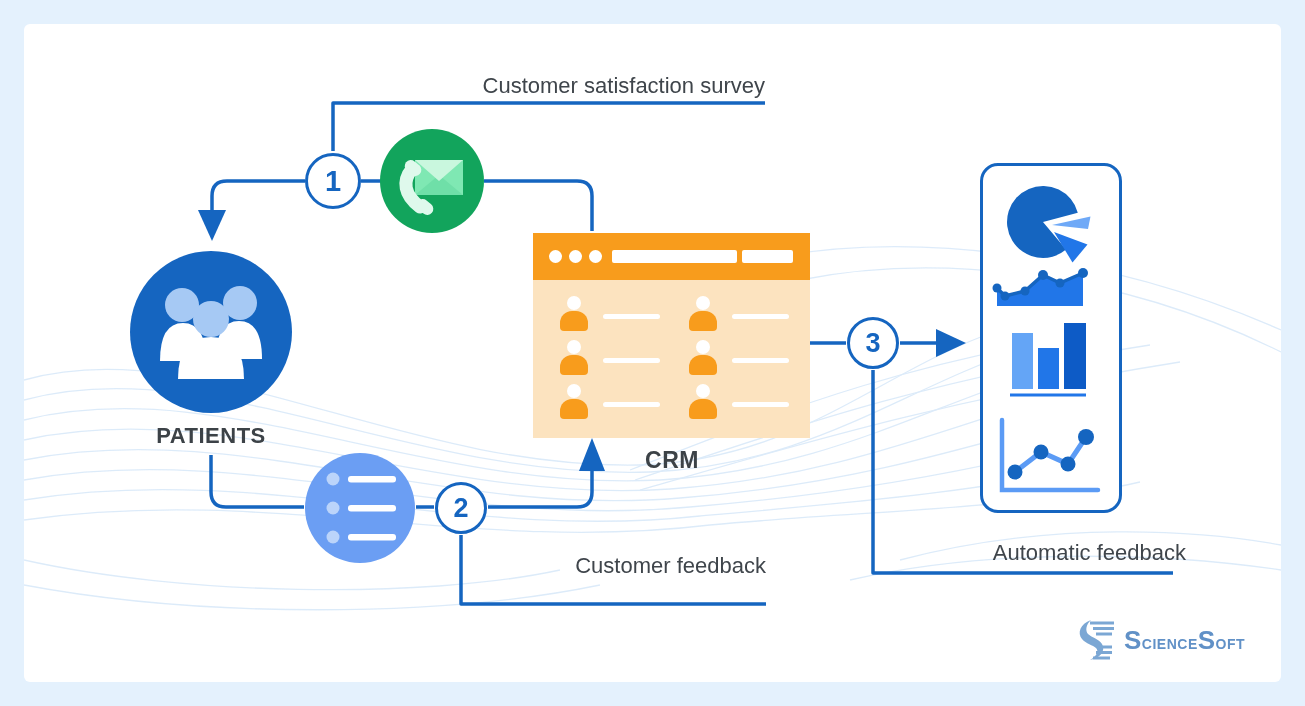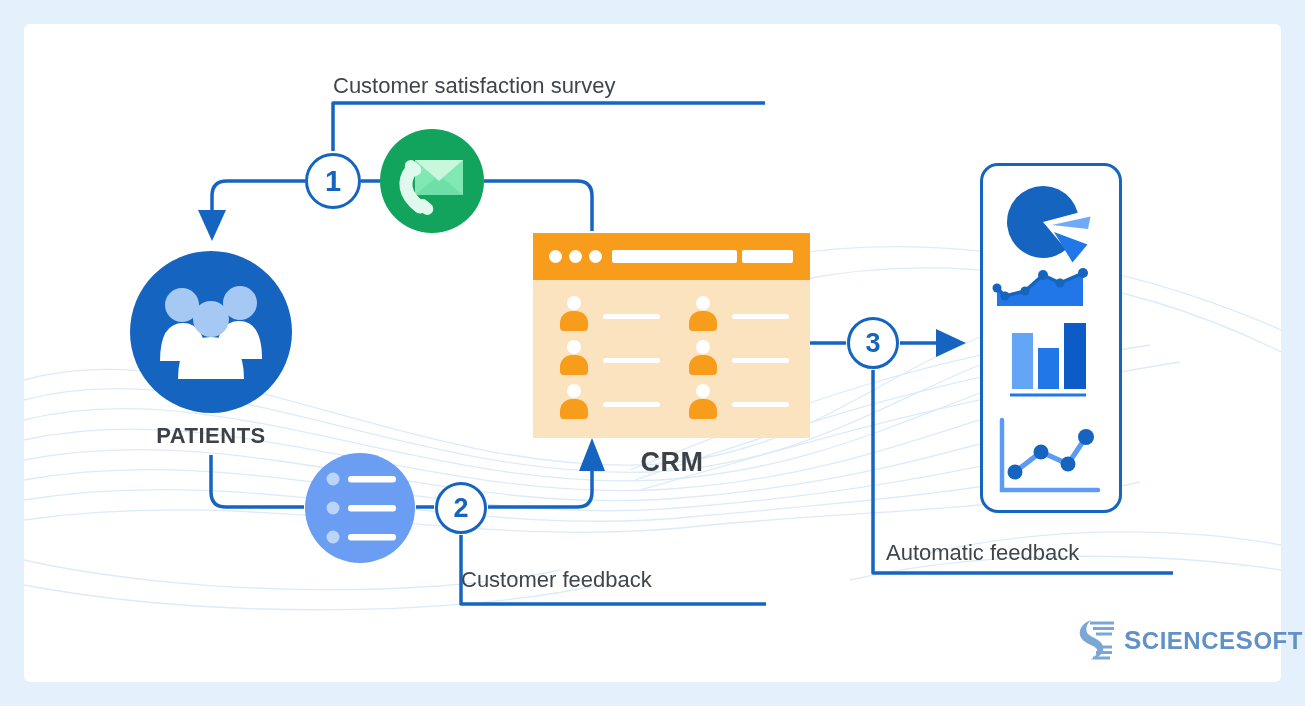--- a/index.html
+++ b/index.html
@@ -9,21 +9,21 @@
     font-family:"Liberation Sans","DejaVu Sans",sans-serif;
     overflow:hidden;
   }
   .card{
     position:absolute;left:24px;top:24px;width:1257px;height:658px;
     background:#FFFFFF;border-radius:6px;
   }
   .abs{position:absolute;}
   svg{display:block;}
   .label{
-    position:absolute;color:#3F454B;font-size:22px;text-align:left;
+    position:absolute;color:#3F454B;font-size:22px;text-align:right;
     white-space:nowrap;
   }
   .node-label{
     position:absolute;color:#3C4247;font-weight:bold;text-align:center;
     white-space:nowrap;letter-spacing:.5px;
   }
   .step-circle{
     position:absolute;background:#fff;border:3px solid #1565C0;border-radius:50%;
     display:flex;align-items:center;justify-content:center;
     color:#1565C0;font-weight:bold;box-sizing:border-box;
@@ -50,21 +50,21 @@
   .contact .cline{width:57px;height:5px;background:#fff;border-radius:3px;margin-top:4px;}
   
   .reports{
     position:absolute;left:980px;top:163px;width:142px;height:350px;
     background:#fff;border:3px solid #1565C0;border-radius:18px;box-sizing:border-box;
   }
   
   .brand{position:absolute;left:1076px;top:619px;display:flex;align-items:center;gap:8px;}
   .brand-text{color:#6191C7;font-weight:600;letter-spacing:.5px;display:flex;align-items:baseline;}
   .brand-text .lg{font-size:26px;}
-  .brand-text .sm{font-size:24px;}
+  .brand-text .sm{font-size:14px;}
 </style>
 </head>
 <body>
 
 <div class="card"></div>
 
 <svg class="abs" style="left:24px;top:24px;" width="1257" height="658" viewBox="24 24 1257 658" fill="none">
   <g stroke="#D9E9F9" stroke-width="1.3" opacity="0.9">
     <path d="M24,380 C200,330 400,470 640,465 C800,460 880,370 1000,330"></path>
     <path d="M24,400 C210,350 410,480 650,472 C810,465 900,390 1020,350"></path>
@@ -101,21 +101,21 @@
     <path d="M873,370 V573 H1173"></path>
   </g>
   <g fill="#1565C0">
     <polygon points="198,210 226,210 212,241"></polygon>
     <polygon points="579,471 605,471 592,438"></polygon>
     <polygon points="936,329 936,357 966,343"></polygon>
   </g>
 </svg>
 
 <div class="label" style="left:333px;top:73px;width:432px;">Customer satisfaction survey</div>
-<div class="label" style="left:461px;top:567px;width:305px;">Customer feedback</div>
+<div class="label" style="left:461px;top:553px;width:305px;">Customer feedback</div>
 <div class="label" style="left:886px;top:540px;width:300px;">Automatic feedback</div>
 
 <div class="step-circle c1">
   <span>1</span>
 </div>
 <div class="step-circle c2">
   <span>2</span>
 </div>
 <div class="step-circle c3">
   <span>3</span>
@@ -204,21 +204,21 @@
     </div>
     <div class="contact">
       <div class="avatar">
           <div class="head"></div>
           <div class="bodyshape"></div>
         </div>
       <div class="cline"></div>
     </div>
   </div>
 </div>
-<div class="node-label" style="left:592px;top:447px;width:160px;font-size:27px;">CRM</div>
+<div class="node-label" style="left:592px;top:447px;width:160px;font-size:23px;">CRM</div>
 
 <div class="reports"></div>
 <svg class="abs" style="left:980px;top:163px;" width="142" height="350" viewBox="0 0 142 350">
 
   <g>
     <path d="M63,59 L97.8,49.7 A36,36 0 1 0 86.1,86.6 Z" fill="#1565C0"></path>
     <path d="M72,62 L110.5,53.5 L108,66 Z" fill="#6FA9F7"></path>
     <path d="M74,69 L107.5,81.5 L92.5,99.5 Z" fill="#2176E8"></path>
   </g>
 

